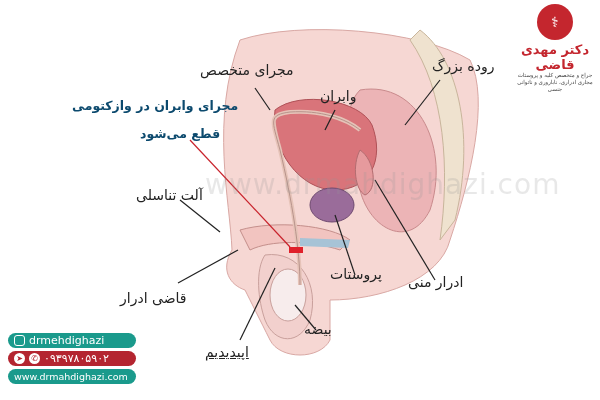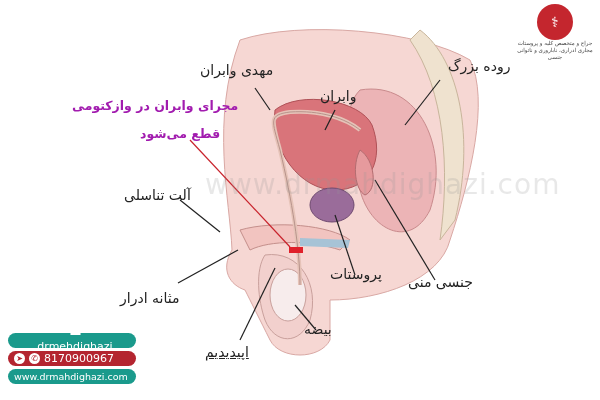--- a/index.html
+++ b/index.html
@@ -1,20 +1,20 @@
 <!DOCTYPE html>
 <html><head>
 <meta charset="utf-8">
 <style>
   html, body { margin:0; padding:0; }
   body { width:600px; height:400px; background:#ffffff; position:relative; overflow:hidden;
          font-family:"DejaVu Sans", sans-serif; }
   .canvas { position:absolute; left:0; top:0; width:600px; height:400px; }
   .label { position:absolute; font-size:14px; color:#222; direction:rtl; white-space:nowrap; }
-  .label.red { color:#a21caf; font-weight:bold; font-size:12.5px; }
+  .label.red { color:#0c4a6e; font-weight:bold; font-size:12.5px; }
   .watermark { position:absolute; left:205px; top:168px; font-size:28px; color:rgba(150,150,150,0.22);
                letter-spacing:1px; white-space:nowrap; }
   .logo { position:absolute; left:510px; top:4px; width:90px; height:80px; text-align:center; }
   .logo-circle { width:36px; height:36px; border-radius:50%; background:#c4262e; margin:0 auto;
                  color:#fff; font-size:14px; line-height:36px; font-weight:bold; }
   .logo-name { color:#c4262e; font-size:13px; font-weight:bold; direction:rtl; margin-top:2px; }
   .logo-sub { color:#444; font-size:5.5px; direction:rtl; line-height:7px; }
   .pill { position:absolute; left:8px; width:128px; height:15px; border-radius:8px; color:#fff;
           font-size:11px; line-height:15px; padding-left:6px; box-sizing:border-box; white-space:nowrap;
           display:flex; align-items:center; gap:4px; }
@@ -62,42 +62,43 @@
     <line x1="355" y1="275" x2="335" y2="215"></line>
     <line x1="435" y1="280" x2="375" y2="180"></line>
     <line x1="316" y1="330" x2="295" y2="305"></line>
     <line x1="240" y1="340" x2="275" y2="268"></line>
   </g>
   <line x1="190" y1="140" x2="290" y2="247" stroke="#c8232c" stroke-width="1.2"></line>
 </svg>
 
 <div class="watermark">www.drmahdighazi.com</div>
 
-<div class="label" style="left:200px; top:62px;">مهدی وابران</div>
+<div class="label" style="left:200px; top:62px;">مجرای متخصص</div>
 <div class="label red" style="left:72px; top:98px;">مجرای وابران در وازکتومی</div>
 <div class="label red" style="left:140px; top:126px;">قطع می‌شود</div>
 <div class="label" style="left:320px; top:88px;">وابران</div>
-<div class="label" style="left:448px; top:58px;">روده بزرگ</div>
-<div class="label" style="left:124px; top:187px;">آلت تناسلی</div>
-<div class="label" style="left:120px; top:290px;">مثانه ادرار</div>
+<div class="label" style="left:432px; top:58px;">روده بزرگ</div>
+<div class="label" style="left:136px; top:187px;">آلت تناسلی</div>
+<div class="label" style="left:120px; top:290px;">قاضی ادرار</div>
 <div class="label" style="left:330px; top:266px;">پروستات</div>
-<div class="label" style="left:408px; top:274px;">جنسی منی</div>
+<div class="label" style="left:408px; top:274px;">ادرار منی</div>
 <div class="label" style="left:304px; top:321px;">بیضه</div>
 <div class="label" style="left:205px; top:344px;text-decoration:underline;">اپیدیدیم</div>
 
 <div class="logo">
   <div class="logo-circle">⚕</div>
+  <div class="logo-name">دکتر مهدی قاضی</div>
   <div class="logo-sub">جراح و متخصص کلیه و پروستات</div>
   <div class="logo-sub">مجاری ادراری، ناباروری و ناتوانی جنسی</div>
 </div>
 
-<div class="pill teal" style="top:333px;flex-direction:column;">
+<div class="pill teal" style="top:333px;">
   <span class="ico sq"></span>
   <span>drmehdighazi</span>
 </div>
 <div class="pill red" style="top:351px;">
   <span class="ico">➤</span>
   <span class="ico">✆</span>
-  <span>8170900967</span>
+  <span>۰۹۳۹۷۸۰۵۹۰۲</span>
 </div>
 <div class="pill teal" style="top:369px; font-size:9.5px;">
   <span>www.drmahdighazi.com</span>
 </div>
 
 </body></html>

